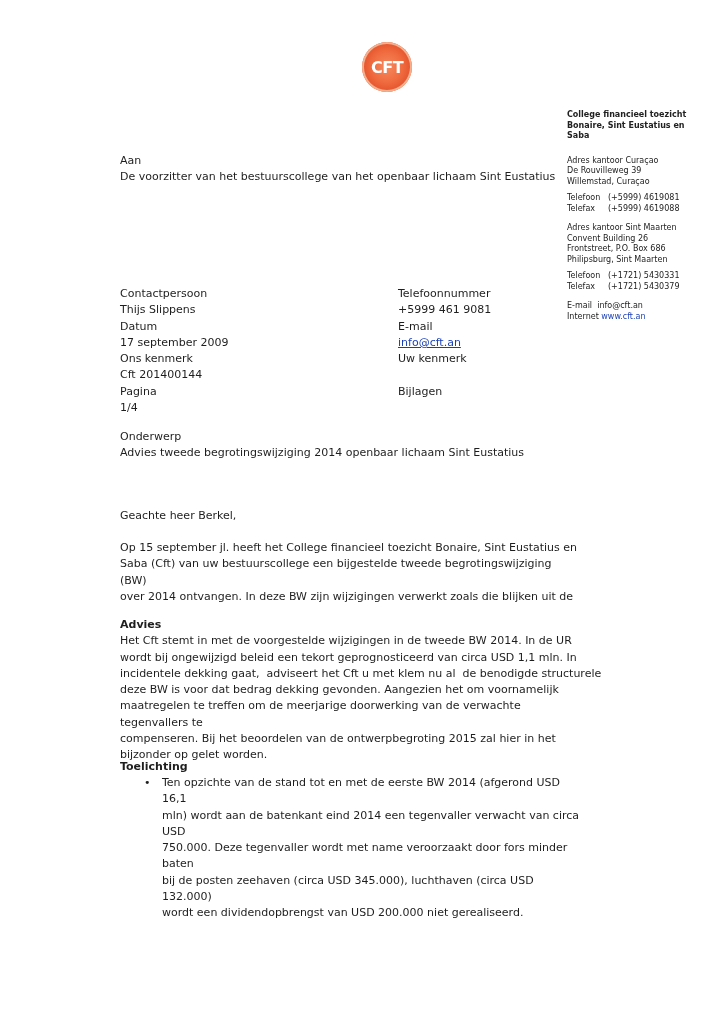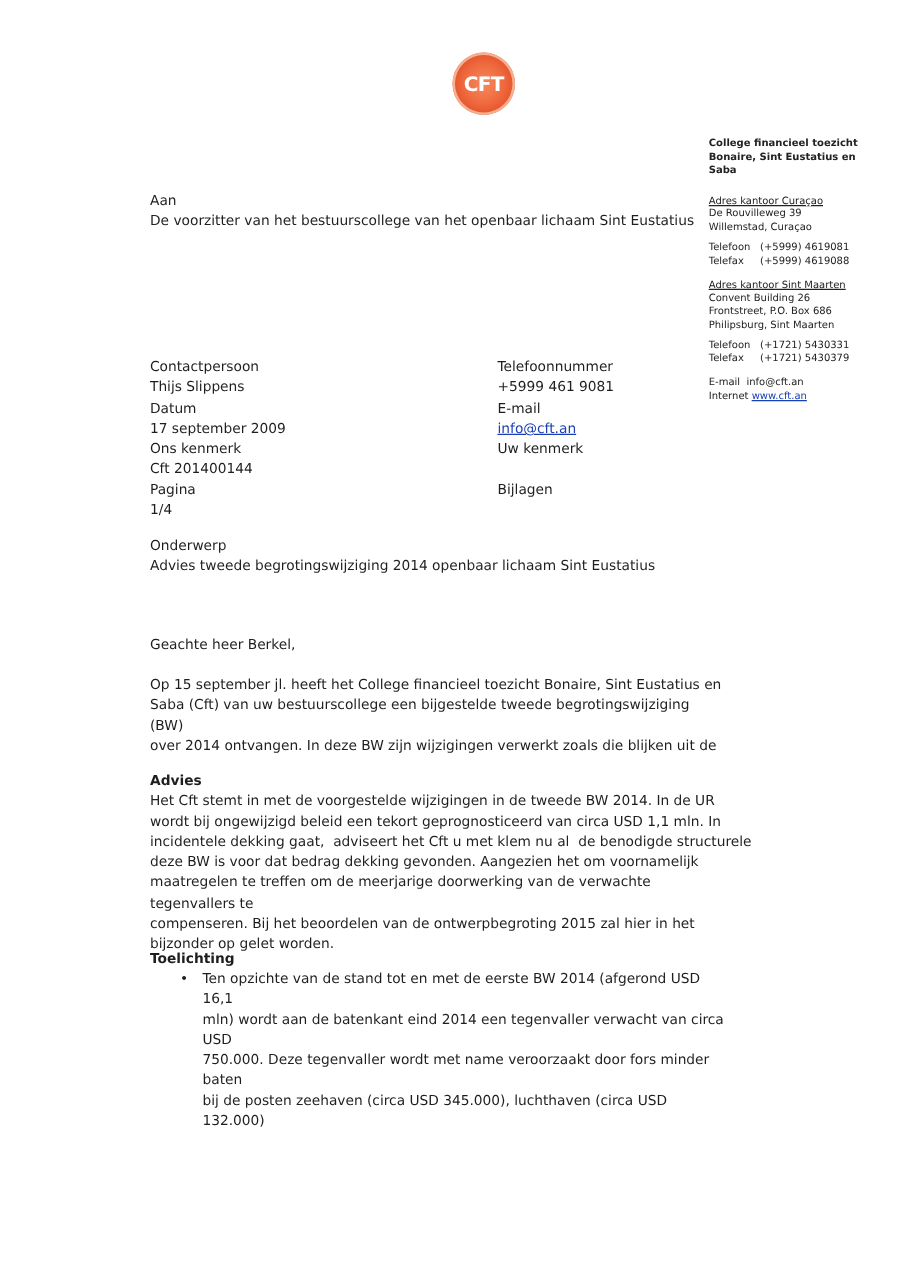--- a/index.html
+++ b/index.html
@@ -6,26 +6,26 @@
   body { width: 724px; height: 1024px; position: relative; overflow: hidden;
          font-family: "DejaVu Sans", "Liberation Sans", sans-serif; color: #1e1e1e; }
   .abs { position: absolute; }
   .logo { left: 362px; top: 42px; width: 50px; height: 50px; border-radius: 50%;
           background: radial-gradient(circle, #f58a5e 0%, #ef6a3e 45%, #e5532c 70%, #f08a5a 100%);
           box-shadow: 0 0 0 2px #f4b08f inset; display: flex; align-items: center; justify-content: center; }
   .logo-inner { color: #fff; font-weight: bold; font-size: 16px; letter-spacing: -0.5px;
                 font-family: "DejaVu Sans", sans-serif; }
   .side { left: 567px; top: 110px; width: 150px; font-size: 8px; line-height: 10.5px; color: #222; }
   .side .bold { font-weight: bold; }
-  .side .u { text-decoration: underline; }
+  .side .u { }
   .side .gap { height: 9px; }
   .side .gap2 { height: 6px; }
   .side .row { display: flex; }
   .side .lbl { width: 41px; }
-  .side a { color: #1a3fb5; text-decoration: underline; }
+  .side a { color: #1a3fb5; }
   .txt { font-size: 11px; line-height: 16.3px; }
   .addr { left: 120px; top: 153px; }
   .meta-left { left: 120px; top: 286px; }
   .meta-right { left: 398px; top: 286px; }
   .meta-right a { color: #1a3fb5; text-decoration: underline; }
   .subject { left: 120px; top: 429px; }
   .salut { left: 120px; top: 508px; }
   .para { left: 120px; width: 460px; }
   .p1 { top: 540px; }
   .h-bold { font-weight: bold; }
@@ -139,14 +139,15 @@
   <div class="h-bold">Toelichting</div>
 </div>
 
 <div class="abs txt bullet-row">
   <div class="bullet">•</div>
   <div class="bullet-text">
     <div>Ten opzichte van de stand tot en met de eerste BW 2014 (afgerond USD 16,1</div>
     <div>mln) wordt aan de batenkant eind 2014 een tegenvaller verwacht van circa USD</div>
     <div>750.000. Deze tegenvaller wordt met name veroorzaakt door fors minder baten</div>
     <div>bij de posten zeehaven (circa USD 345.000), luchthaven (circa USD 132.000)</div>
+    <div>wordt een dividendopbrengst van USD 200.000 niet gerealiseerd.</div>
   </div>
 </div>
 
 </body></html>

